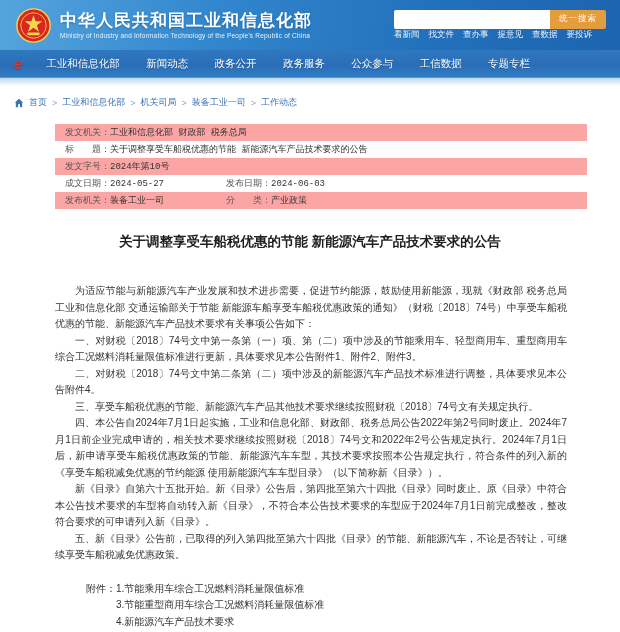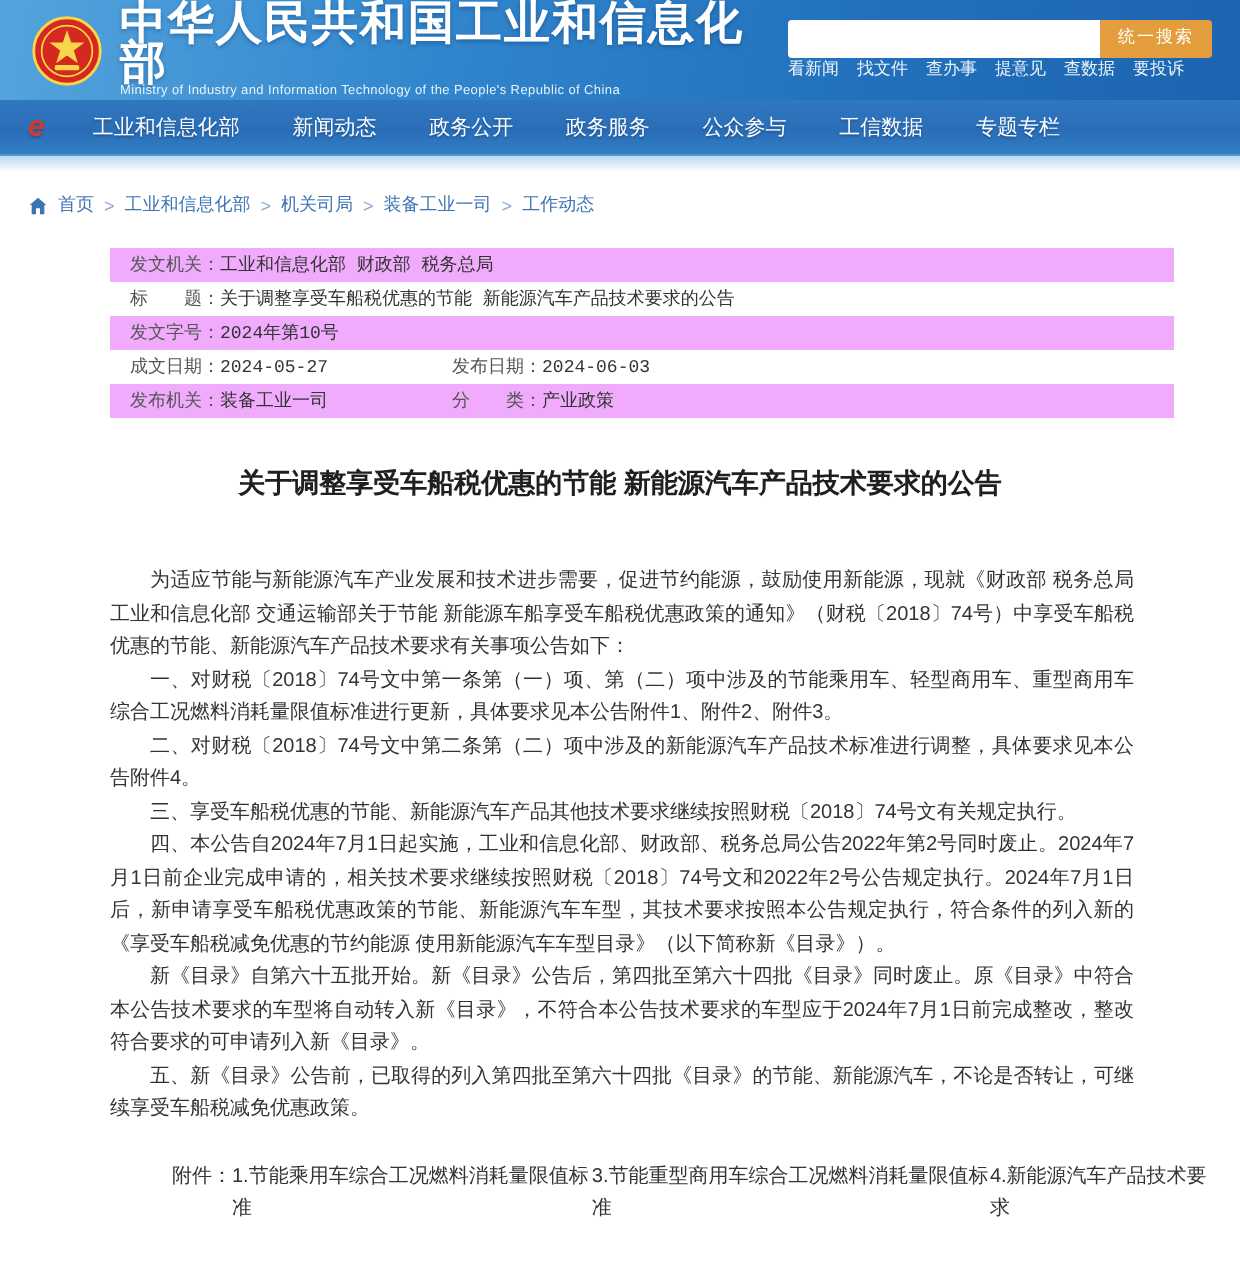--- a/index.html
+++ b/index.html
@@ -12,21 +12,21 @@
   
   .banner {
     height:50px;
     background:linear-gradient(100deg,#55a4dd 0%,#3186cd 35%,#2270bb 70%,#1d64b0 100%);
     display:flex; align-items:center; justify-content:space-between;
     padding:0 14px 0 16px; position:relative;
   }
   .banner-left { display:flex; align-items:center; gap:9px; }
   .emblem { width:35px; height:35px; flex:0 0 auto; }
   .site-titles { display:flex; flex-direction:column; }
-  .site-name { color:#ffffff; font-size:23px; font-weight:bold; letter-spacing:1px; line-height:20px;
+  .site-name { color:#ffffff; font-size:17px; font-weight:bold; letter-spacing:1px; line-height:20px;
     text-shadow:0 1px 2px rgba(0,40,90,.35); }
   .site-name-en { color:#e8f2fb; font-size:6.5px; line-height:9px; letter-spacing:.2px; }
   .banner-right { display:flex; flex-direction:column; align-items:flex-start; gap:4px; width:212px; }
   .search-row { display:flex; width:212px; height:15px; }
   .search-input {
     flex:1; border:none; outline:none; background:#ffffff; height:19px;
     font-size:9px; padding:0 6px; border-radius:2px 0 0 2px;
   }
   .search-btn {
     width:56px; height:19px; border:none; background:#e49d3c; color:#ffffff;
@@ -53,38 +53,38 @@
   .breadcrumb {
     display:flex; align-items:center; gap:5px;
     padding:10px 0 9px 14px; font-size:9px; color:#3d74b4;
   }
   .home-icon { width:10px; height:10px; display:inline-block; }
   .crumb { color:#3d74b4; cursor:pointer; white-space:nowrap; }
   .crumb-sep { color:#8aa9c9; }
   
   .meta-table { width:532px; margin:6px auto 0 55px; font-size:9px; }
   .meta-row { display:flex; align-items:center; min-height:17px; padding:2px 10px; }
-  .meta-row.shaded { background:#f0abfc; }
+  .meta-row.shaded { background:#fca5a5; }
   .meta-label { color:#555; white-space:pre; }
   .meta-value { color:#333;font-family:Liberation Mono, monospace; }
   .meta-col { display:flex; align-items:center; }
   .meta-col.second { margin-left:62px; }
   
   .doc-title {
     width:510px; margin:24px auto 0 auto; text-align:center;
     font-size:13.5px; font-weight:bold; color:#1f1f1f; line-height:18px;
   }
   .doc-body { width:512px; margin:32px auto 0 55px; }
   .doc-body p {
     font-size:10px; color:#333; line-height:16.5px; text-indent:2em;
     text-align:justify;
   }
   .attachments { display:flex; margin:17px 12px 0 86px; font-size:10px; color:#333; }
   .att-label { white-space:nowrap; line-height:16.5px; }
-  .att-items { display:flex; flex-direction:row; }
+  .att-items { display:flex; flex-direction:column; }
   .att-item { line-height:16.5px; cursor:pointer; }
 </style>
 </head>
 <body>
 
 <div class="banner">
   <div class="banner-left">
     <svg class="emblem" viewBox="0 0 40 40">
       <circle cx="20" cy="20" r="19" fill="#d5281e" stroke="#f7d64a" stroke-width="1.6"></circle>
       <circle cx="20" cy="20" r="14.5" fill="none" stroke="#f7d64a" stroke-width="1"></circle>

